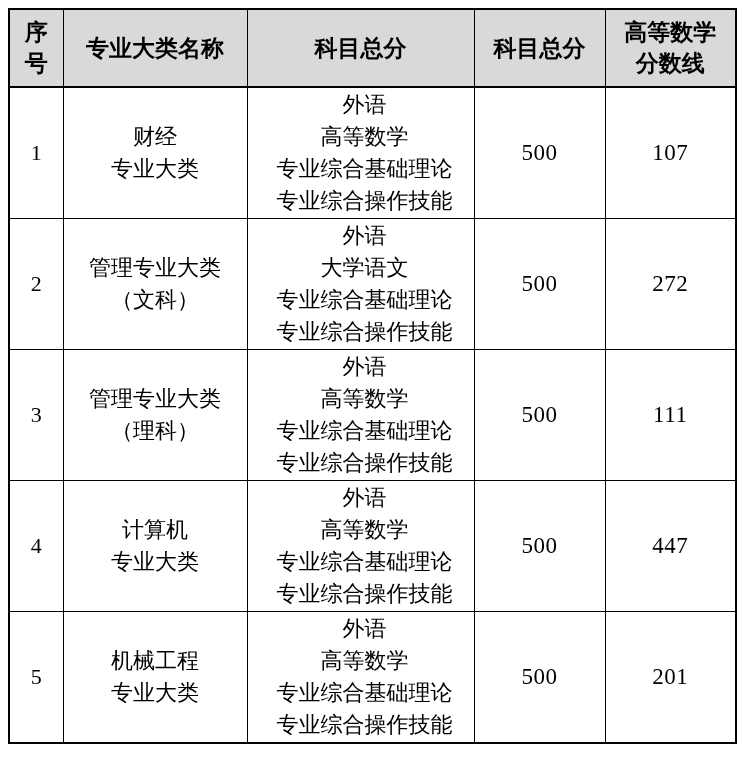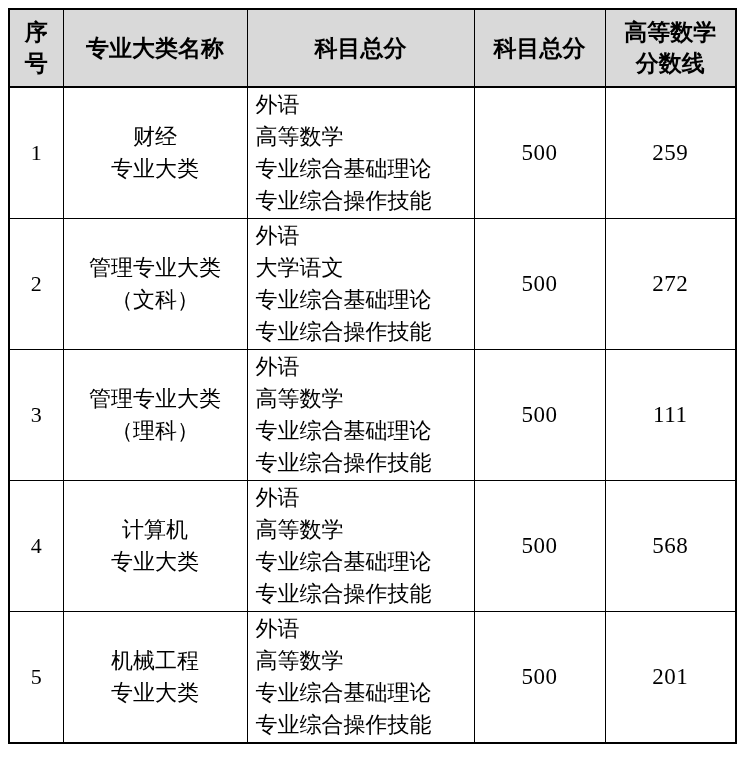--- a/index.html
+++ b/index.html
@@ -38,21 +38,21 @@
   }
   .score-table tbody td {
     font-size: 22px;
     line-height: 32px;
     height: 130px;
     text-align: center;
     vertical-align: middle;
     padding: 0;
   }
   .score-table tbody td.subjects {
-    text-align: left;
+    text-align: center;
     padding-left: 8px;
   }
   .score-table tbody td.num {
     font-size: 23px;
     letter-spacing: 0.5px;
   }
   col.c-no     { width: 54px; }
   col.c-major  { width: 184px; }
   col.c-subj   { width: 227px; }
   col.c-total  { width: 131px; }
@@ -83,21 +83,21 @@
   <tbody>
     <tr>
       <td>1</td>
       <td>财经
 专业大类</td>
       <td class="subjects">外语
 高等数学
 专业综合基础理论
 专业综合操作技能</td>
       <td class="num">500</td>
-      <td class="num">259</td>
+      <td class="num">107</td>
     </tr>
     <tr>
       <td>2</td>
       <td>管理专业大类
 （文科）</td>
       <td class="subjects">外语
 大学语文
 专业综合基础理论
 专业综合操作技能</td>
       <td class="num">500</td>
@@ -116,21 +116,21 @@
     </tr>
     <tr>
       <td>4</td>
       <td>计算机
 专业大类</td>
       <td class="subjects">外语
 高等数学
 专业综合基础理论
 专业综合操作技能</td>
       <td class="num">500</td>
-      <td class="num">568</td>
+      <td class="num">447</td>
     </tr>
     <tr>
       <td>5</td>
       <td>机械工程
 专业大类</td>
       <td class="subjects">外语
 高等数学
 专业综合基础理论
 专业综合操作技能</td>
       <td class="num">500</td>

